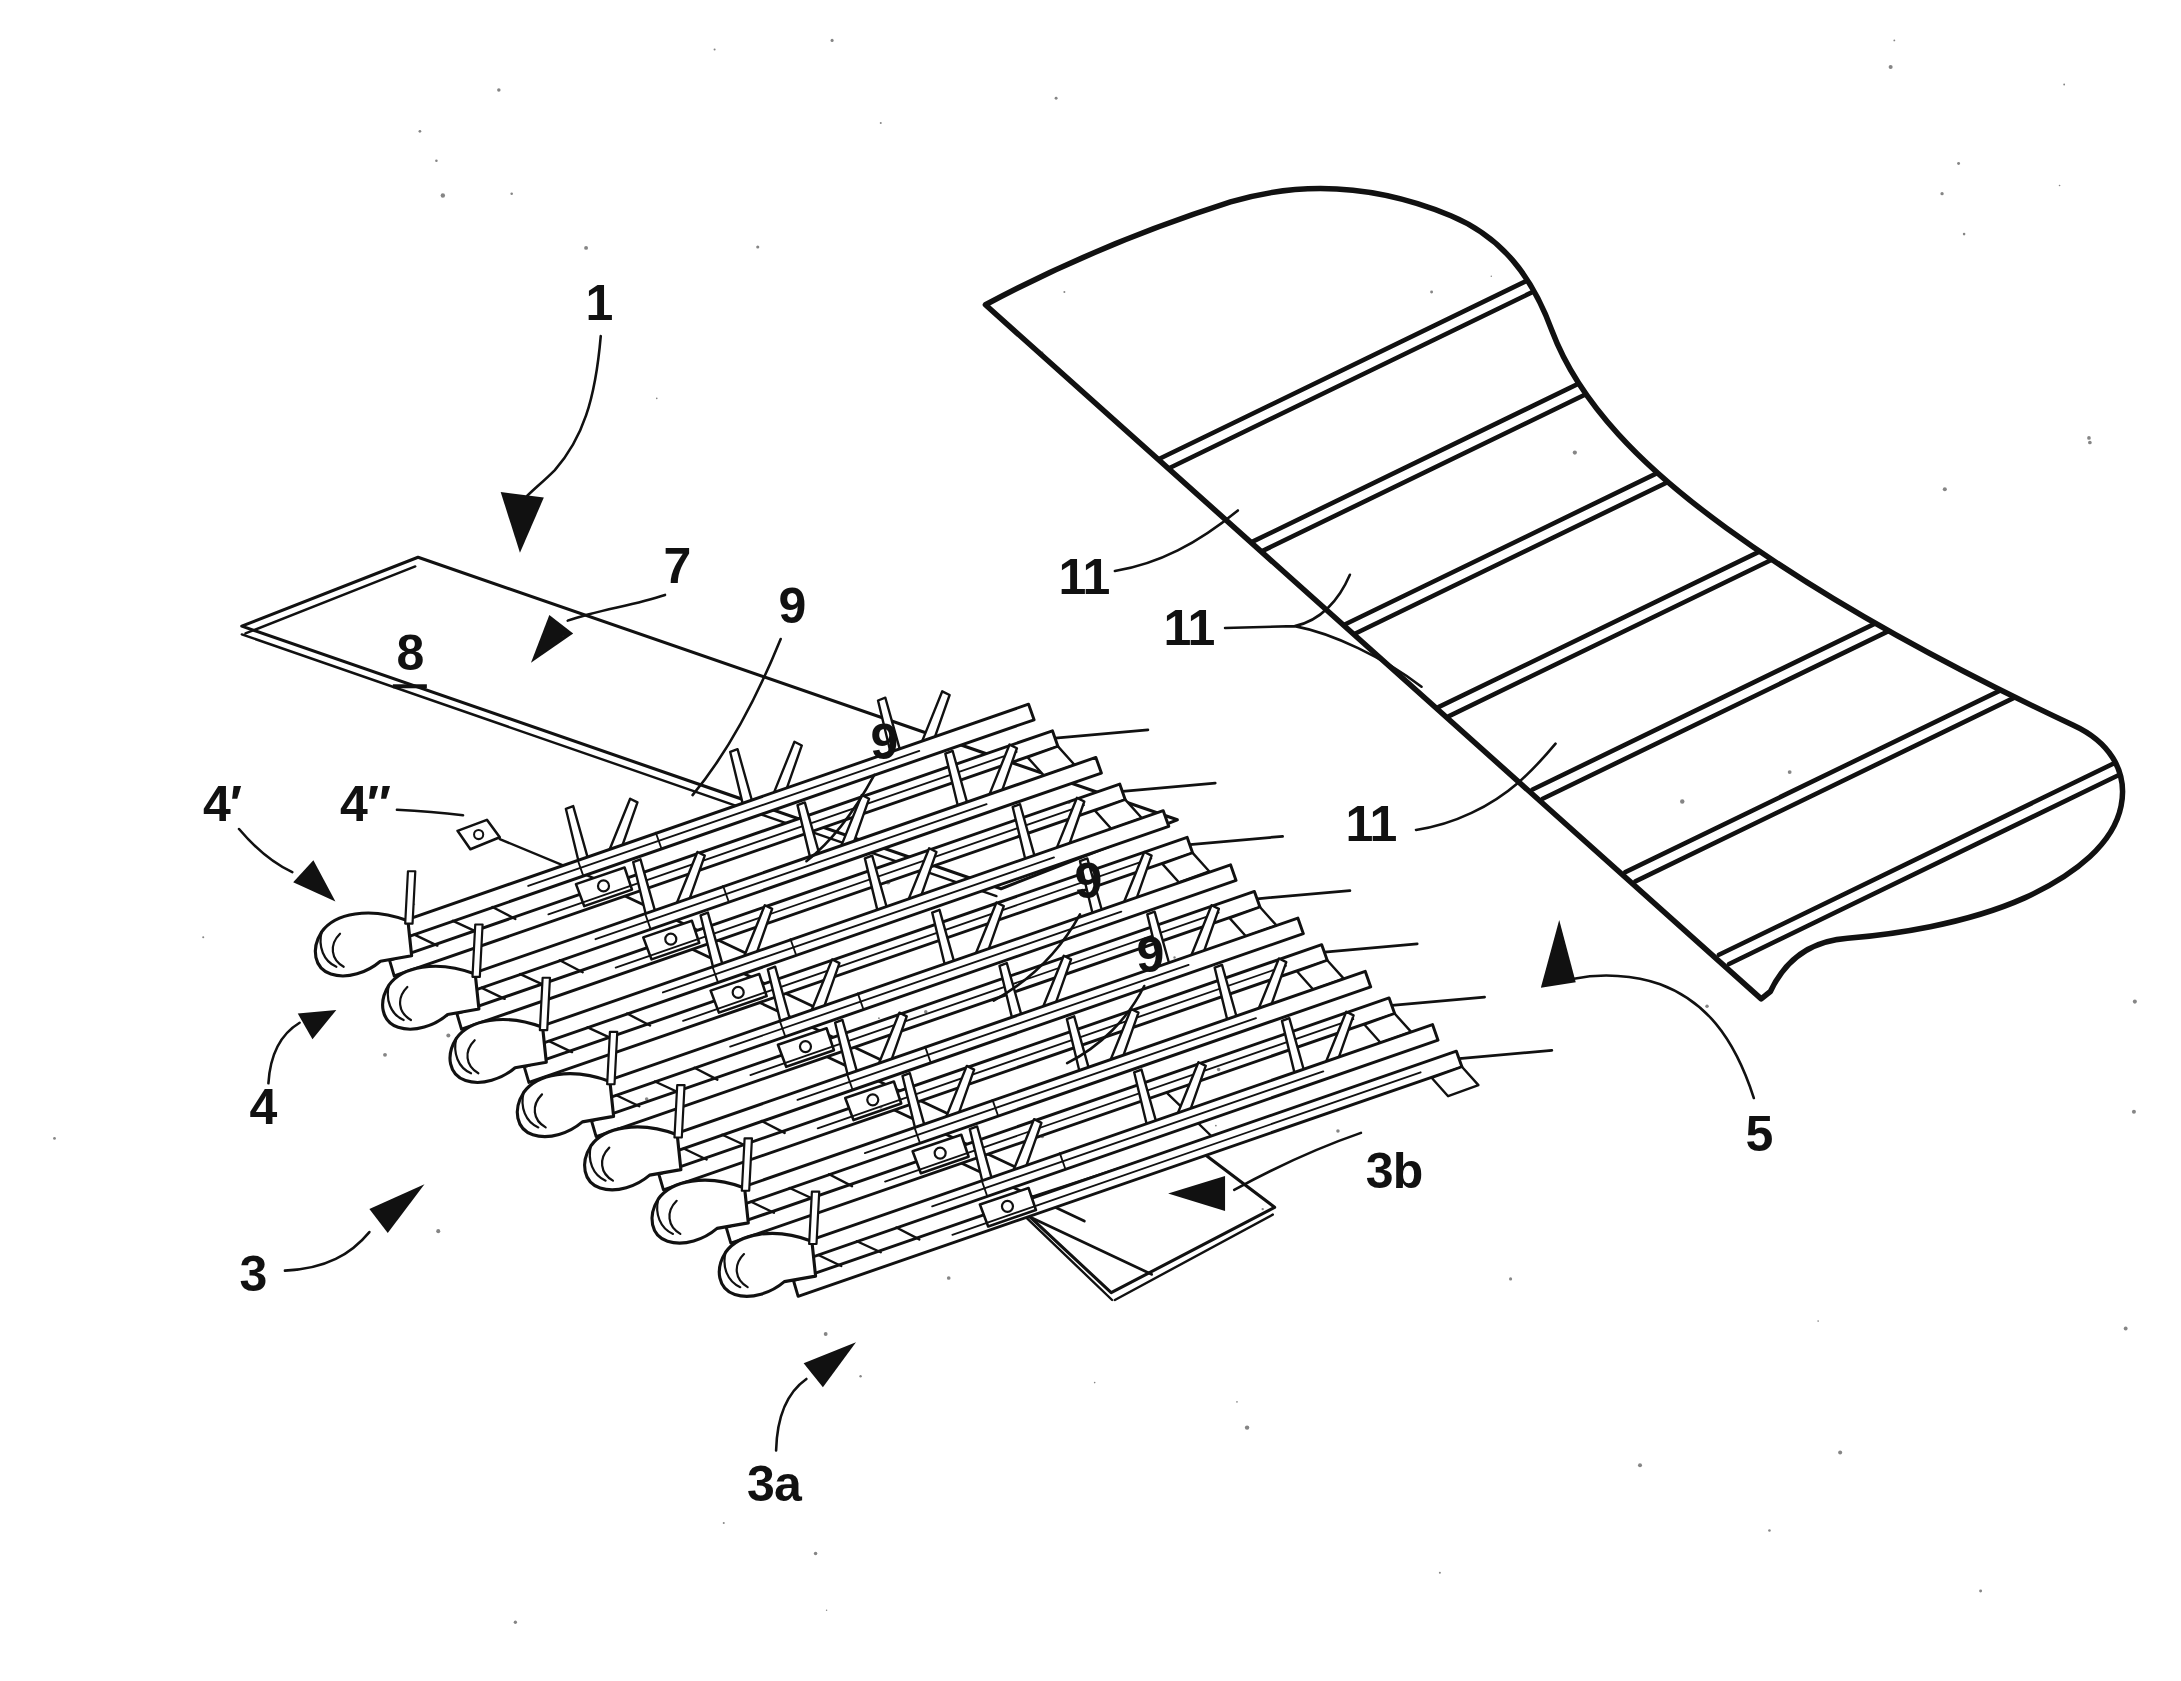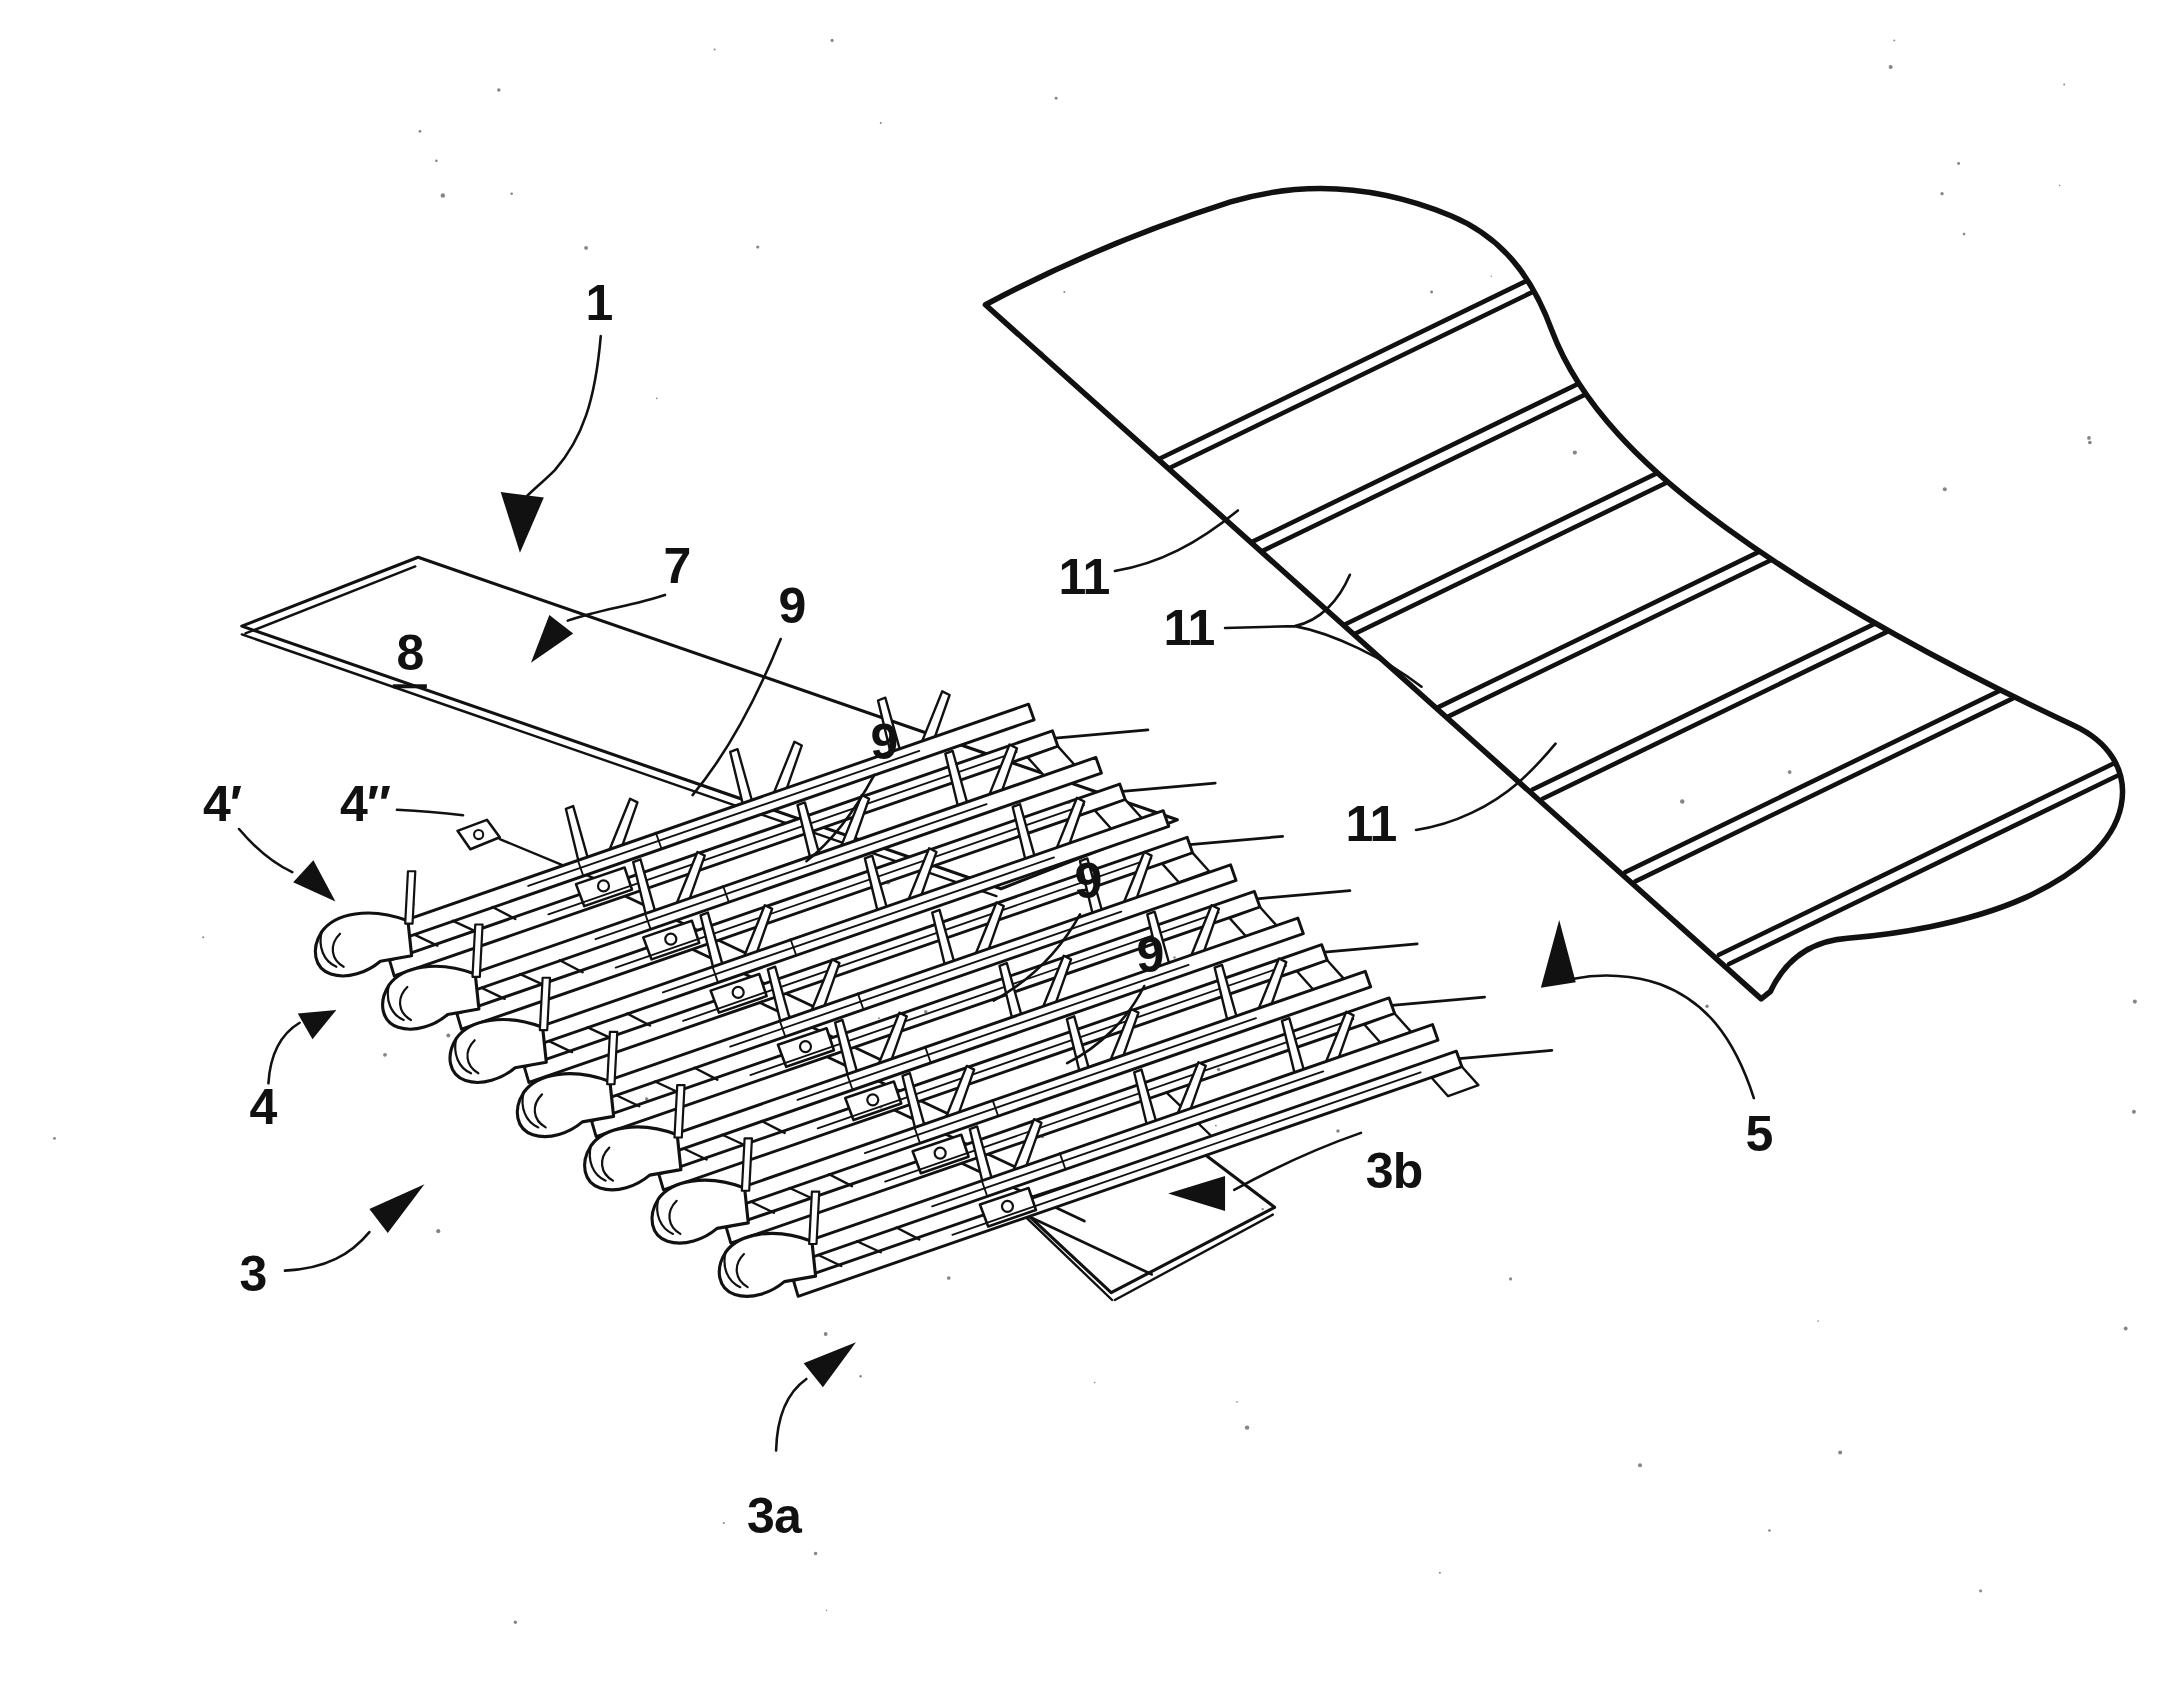--- a/index.html
+++ b/index.html
@@ -251,18 +251,18 @@
       <div class="ref-label" style="left: 884px; top: 744px;">9</div>
       <div class="ref-label" style="left: 1088px; top: 883px;">9</div>
       <div class="ref-label" style="left: 1150px; top: 957px;">9</div>
       <div class="ref-label" style="left: 1084px; top: 579px;">11</div>
       <div class="ref-label" style="left: 1189px; top: 630px;">11</div>
       <div class="ref-label" style="left: 1371px; top: 826px;">11</div>
       <div class="ref-label" style="left: 222px; top: 806px;">4′</div>
       <div class="ref-label" style="left: 365px; top: 806px;">4″</div>
       <div class="ref-label" style="left: 263px; top: 1109px;">4</div>
       <div class="ref-label" style="left: 253px; top: 1276px;">3</div>
-      <div class="ref-label" style="left: 774px; top: 1486px; margin-top: 32px;">3a</div>
+      <div class="ref-label" style="left: 774px; top: 1486px;">3a</div>
       <div class="ref-label" style="left: 1394px; top: 1173px;">3b</div>
       <div class="ref-label" style="left: 1759px; top: 1136px;">5</div>
     </div>
 </div>
 
 
 </body></html>

